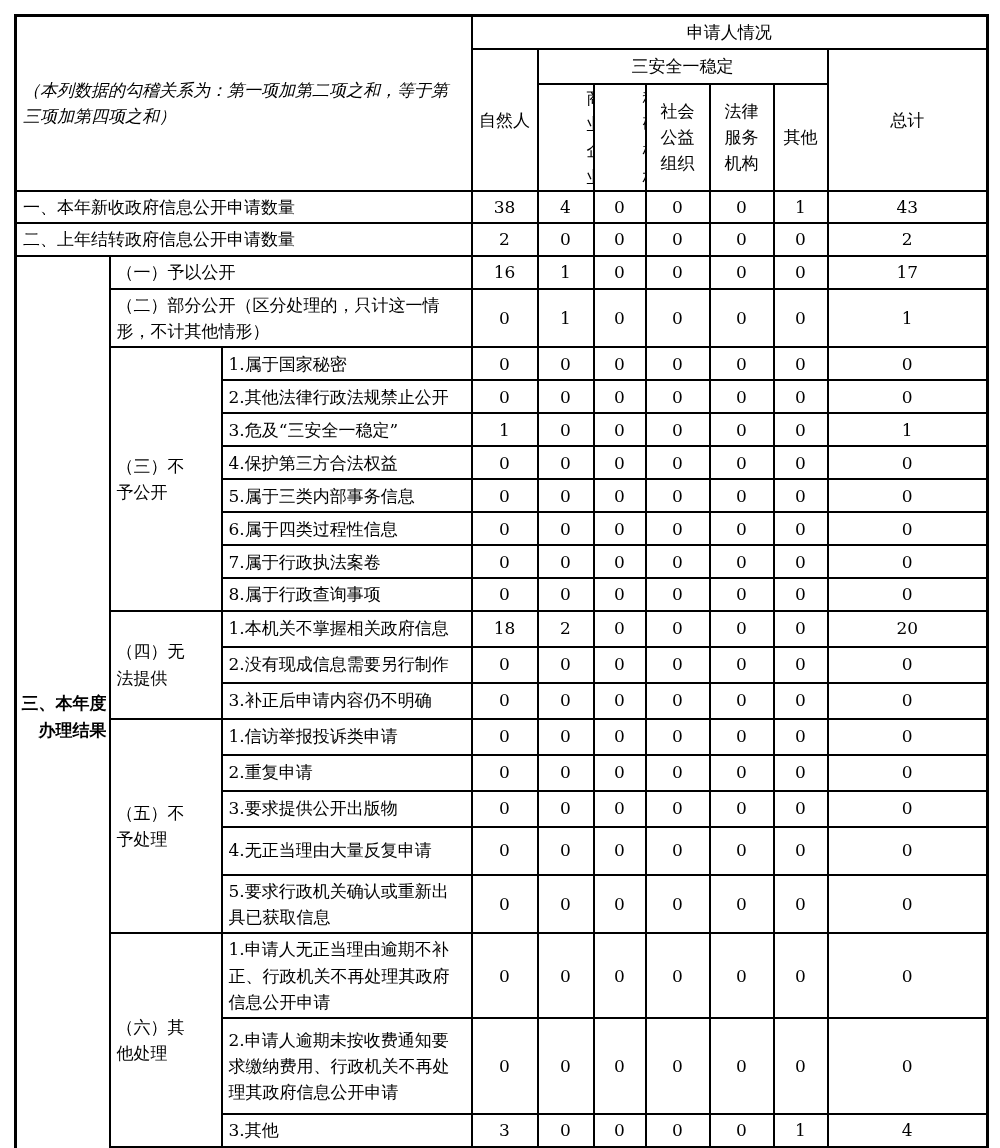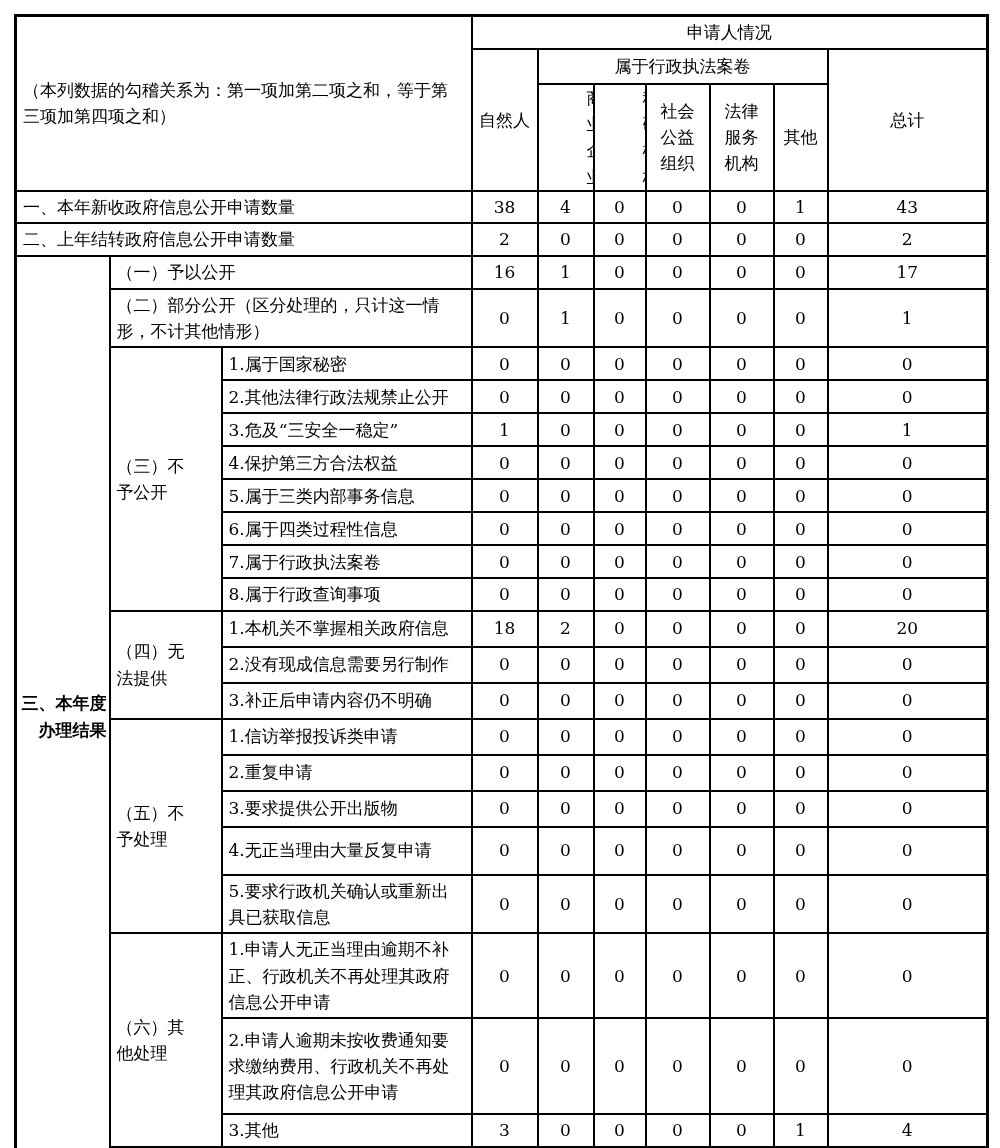--- a/index.html
+++ b/index.html
@@ -23,21 +23,21 @@
     font-size: 17px;
     line-height: 1.55;
     vertical-align: middle;
     overflow: hidden;
     background: #fff;
   }
   td.lbl  { text-align: left; padding: 2px 6px; }
   td.lbla { text-align: right; padding: 2px 2px 4px 4px; font-weight: bold; }
   td.num  { text-align: center; padding: 0 2px; }
   td.hdr  { text-align: center; padding: 0 2px; margin-top: 32px; }
-  td.note { line-height: 1.7; }
+  td.note { line-height: 1.7; font-style: italic; }
   .pre    { white-space: pre-line; }
   td.h2l  { line-height: 2.1; padding-left: 48px; }
   td.h3l  { line-height: 1.35; }
 </style>
 </head>
 <body>
 
 <table class="report">
   <colgroup>
     <col style="width:94px">
@@ -52,21 +52,21 @@
       <col style="width:160px">
   </colgroup>
   <tbody>
 
     <tr style="height:33px">
       <td class="lbl note" colspan="3" rowspan="3">（本列数据的勾稽关系为：第一项加第二项之和，等于第三项加第四项之和）</td>
       <td class="hdr" colspan="7">申请人情况</td>
     </tr>
     <tr style="height:35px">
       <td class="hdr" rowspan="2">自然人</td>
-      <td class="hdr" colspan="5">属于行政执法案卷</td>
+      <td class="hdr" colspan="5">三安全一稳定</td>
       <td class="hdr" rowspan="2">总计</td>
     </tr>
     <tr style="height:70px">
       <td class="hdr pre h2l">商业
 企业</td>
       <td class="hdr pre h2l">科研
 机构</td>
       <td class="hdr pre h3l">社会
 公益
 组织</td>

